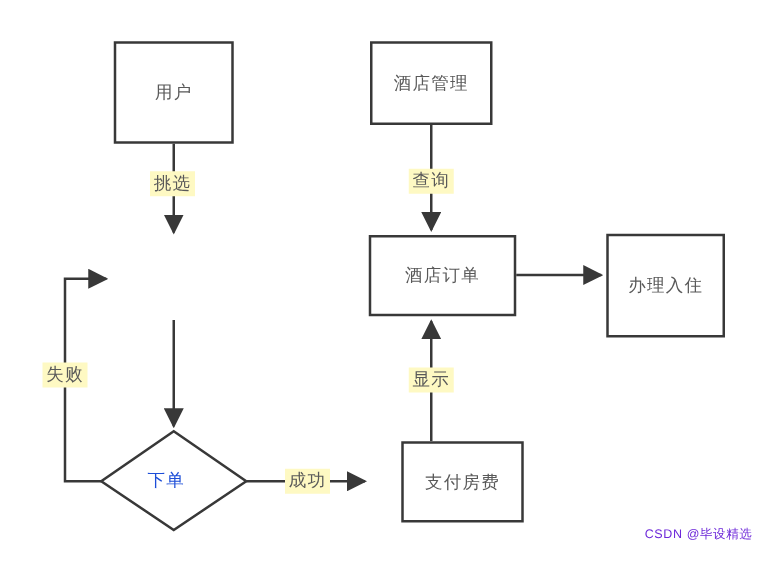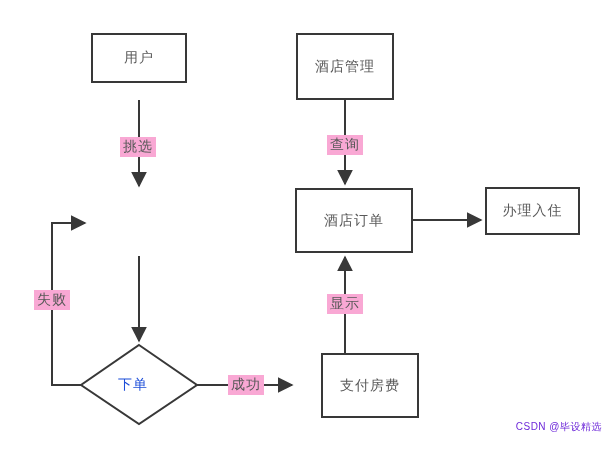--- a/index.html
+++ b/index.html
@@ -27,40 +27,40 @@
     box-sizing: border-box;
     border: 2px solid #383838;
     background: #ffffff;
     display: flex;
     align-items: center;
     justify-content: center;
     font-size: 14px;
     letter-spacing: 1px;
     color: #595959;
   }
-  .node-user     { left: 91px;  top: 33px;  width: 96px; height: 50px; }
+  .node-user     { left: 91px;  top: 33px;  width: 96px; height: 82px; }
   .node-mgmt     { left: 296px; top: 33px;  width: 98px; height: 67px; }
   .node-room     { left: 89px;  top: 190px; width: 96px; height: 66px; }
   .node-order    { left: 295px; top: 188px; width: 118px; height: 65px; }
-  .node-checkin  { left: 485px; top: 187px; width: 95px; height: 48px; }
+  .node-checkin  { left: 485px; top: 187px; width: 95px; height: 83px; }
   .node-pay      { left: 296px; top: 353px; width: 98px; height: 65px; margin-left: 25px; }
   .diamond-label {
     position: absolute;
     left: 133px;
     top: 385px;
     transform: translate(-50%, -50%);
     font-size: 14px;
     letter-spacing: 1px;
     color: #1d4ed8;
     background: transparent;
   }
   .edge-label {
     position: absolute;
     transform: translate(-50%, -50%);
-    background: #f9a8d4;
+    background: #fef9c3;
     padding: 1px 3px;
     font-size: 14px;
     letter-spacing: 1px;
     color: #595959;
     white-space: nowrap;
   }
   .lbl-pick    { left: 138px; top: 147px; }
   .lbl-query   { left: 345px; top: 145px; }
   .lbl-fail    { left: 52px;  top: 300px; }
   .lbl-show    { left: 345px; top: 304px; }

